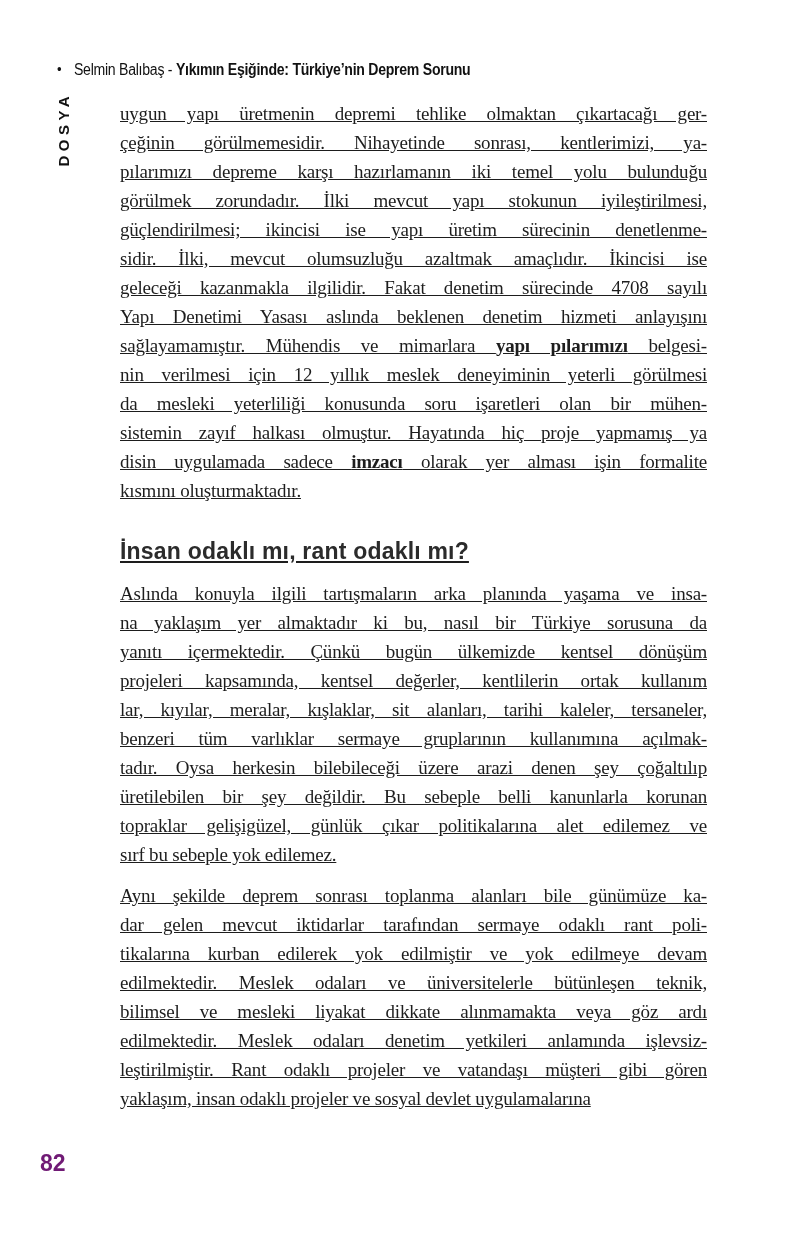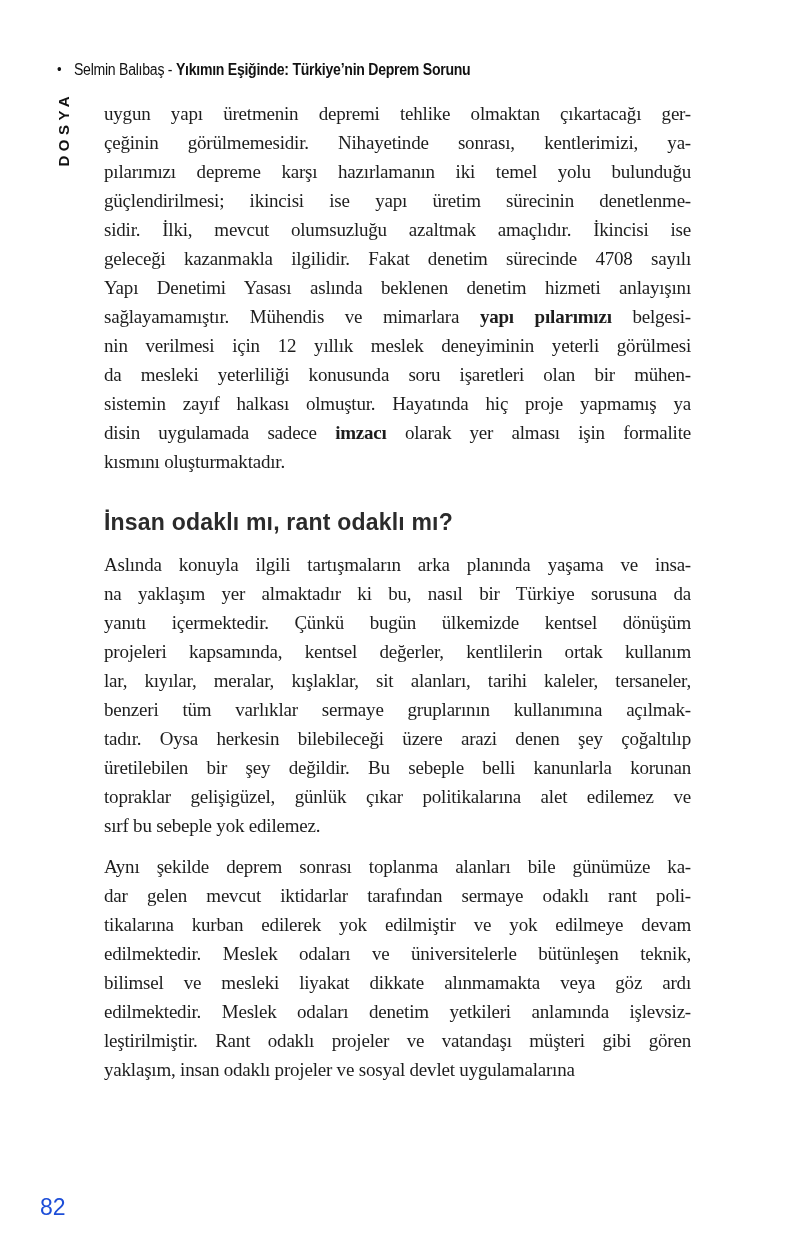--- a/index.html
+++ b/index.html
@@ -41,64 +41,66 @@
     writing-mode: vertical-rl;
     transform: rotate(180deg);
     font-family: "Liberation Sans", sans-serif;
     font-weight: 700; font-size: 15px;
     letter-spacing: 4.5px;
     color: #111111;
   }
 
   
   .column {
-    position: absolute; left: 104px; top: 99px; width: 587px;
+    position: absolute; left: 120px; top: 99px; width: 587px;
     font-family: "Liberation Serif", "DejaVu Serif", serif;
     font-size: 19px; line-height: 29px;
     letter-spacing: -0.2px;
     color: #1d1d1d;
+    text-decoration: underline;
   }
   .para { margin: 0 0 12px 0; }
   .para:last-child { margin-bottom: 8px; }
   .line { text-align: justify; text-align-last: justify; }
   .line.last { text-align-last: left; }
   .bold { font-weight: 700; }
 
   .heading {
     margin: 30px 0 12px 0;
     font-family: "Liberation Sans", "DejaVu Sans", sans-serif;
     font-size: 23px; line-height: 32px;
     font-weight: 700;
     letter-spacing: 0.2px;
     color: #2b2b2b;
   }
 
   .page-number {
-    position: absolute; left: 40px; top: 1194px;
+    position: absolute; left: 40px; top: 1150px;
     font-family: "Liberation Sans", sans-serif;
-    font-size: 23px; font-weight: 400;
-    color: #1d4ed8;
+    font-size: 23px; font-weight: 700;
+    color: #701a75;
   }
 </style>
 </head>
 <body>
 
 <div class="page">
 
   <div class="header">
     <span class="bullet">•</span><span class="author">Selmin Balıbaş - </span><span class="title">Yıkımın Eşiğinde: Türkiye’nin Deprem Sorunu</span>
   </div>
 
   <div class="edge-label">DOSYA</div>
 
   <div class="column">
     <div class="para">
         <div class="line"><span>uygun yapı üretmenin depremi tehlike olmaktan çıkartacağı ger-</span></div>
         <div class="line"><span>çeğinin görülmemesidir. Nihayetinde sonrası, kentlerimizi, ya-</span></div>
         <div class="line"><span>pılarımızı depreme karşı hazırlamanın iki temel yolu bulunduğu</span></div>
+        <div class="line"><span>görülmek zorundadır. İlki mevcut yapı stokunun iyileştirilmesi,</span></div>
         <div class="line"><span>güçlendirilmesi; ikincisi ise yapı üretim sürecinin denetlenme-</span></div>
         <div class="line"><span>sidir. İlki, mevcut olumsuzluğu azaltmak amaçlıdır. İkincisi ise</span></div>
         <div class="line"><span>geleceği kazanmakla ilgilidir. Fakat denetim sürecinde 4708 sayılı</span></div>
         <div class="line"><span>Yapı Denetimi Yasası aslında beklenen denetim hizmeti anlayışını</span></div>
         <div class="line"><span>sağlayamamıştır. Mühendis ve mimarlara </span><span class="bold">yapı pılarımızı</span><span> belgesi-</span></div>
         <div class="line"><span>nin verilmesi için 12 yıllık meslek deneyiminin yeterli görülmesi</span></div>
         <div class="line"><span>da mesleki yeterliliği konusunda soru işaretleri olan bir mühen-</span></div>
         <div class="line"><span>sistemin zayıf halkası olmuştur. Hayatında hiç proje yapmamış ya</span></div>
         <div class="line"><span>disin uygulamada sadece </span><span class="bold">imzacı</span><span> olarak yer alması işin formalite</span></div>
         <div class="line last"><span>kısmını oluşturmaktadır.</span></div>

